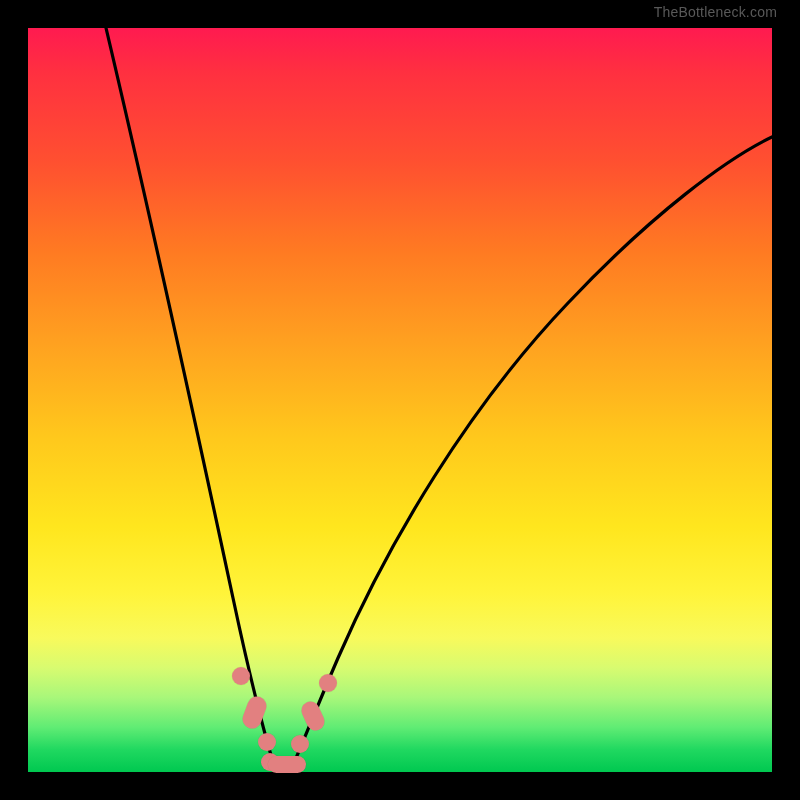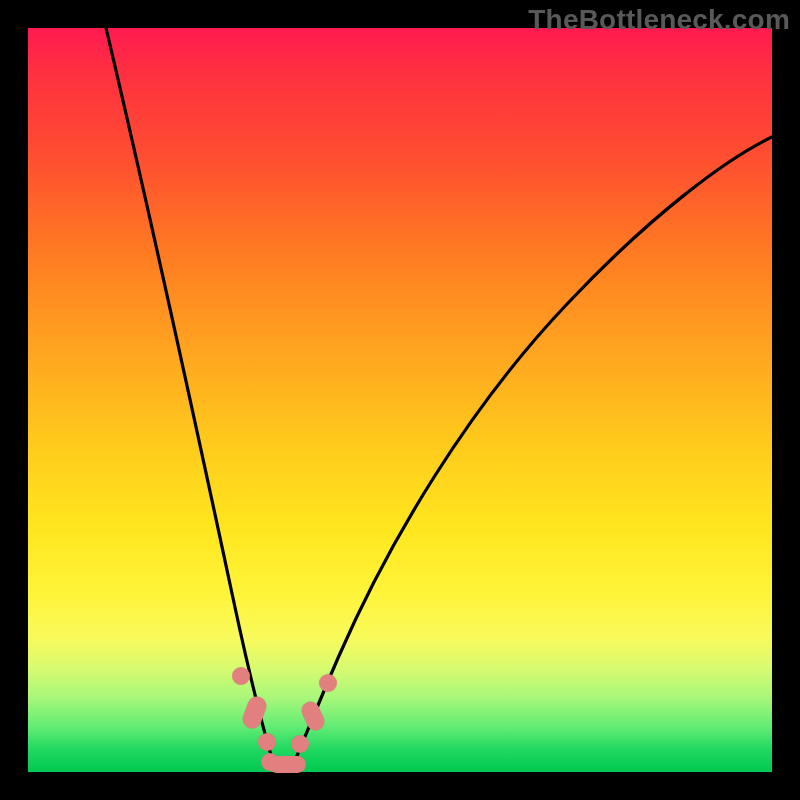--- a/index.html
+++ b/index.html
@@ -30,24 +30,24 @@
       #d8fb70 86%,
       #a8f77a 90%,
       #60ec74 94%,
       #20d860 97%,
       #00c850 100%
     );
   }
   .watermark {
     position: absolute;
     top: 4px;
-    right: 10px;
+    right: 23px;
     color: #595959;
-    font-size: 28px;
-    font-weight: 700;
+    font-size: 14px;
+    font-weight: 400;
     letter-spacing: 0.2px;
     z-index: 5;
   }
   svg.curves {
     position: absolute;
     left: 0;
     top: 0;
     width: 744px;
     height: 744px;
   }

